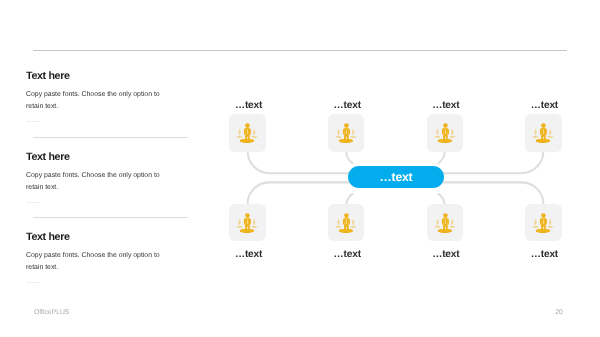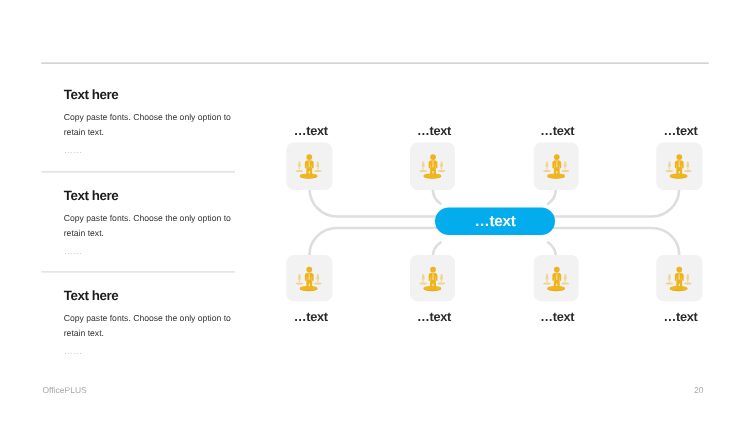--- a/index.html
+++ b/index.html
@@ -1,19 +1,19 @@
 <!DOCTYPE html>
 <html><head>
 <meta charset="utf-8">
 <style>
   html,body{margin:0;padding:0;}
   body{width:600px;height:337px;background:#ffffff;font-family:"Liberation Sans",sans-serif;overflow:hidden;-webkit-font-smoothing:antialiased;text-rendering:geometricPrecision;}
   #slide{position:relative;width:600px;height:337px;background:#fff;}
   .hrule{position:absolute;left:33px;top:50px;width:534px;height:1.4px;background:#c6c6c6;}
-  .block{position:absolute;left:51px;width:140px;}
+  .block{position:absolute;left:26px;width:140px;}
   .bh{font-size:10.7px;font-weight:700;color:#1c1c1c;letter-spacing:-0.35px;line-height:10px;}
   .bp{font-size:6.9px;color:#333333;line-height:12.4px;}
   .bd{font-size:7.3px;color:#c3c3c3;letter-spacing:0.3px;}
   .bdiv{position:absolute;left:33px;width:155px;height:1px;background:#dcdcdc;}
   .ibox{position:absolute;width:36.6px;height:37.5px;border-radius:6px;background:#f2f2f2;}
   .ibox svg{position:absolute;left:0;top:0;}
   .lbl{position:absolute;font-size:10.2px;font-weight:700;color:#2b2b2b;text-align:center;width:80px;letter-spacing:-0.2px;padding-left:1px;}
   .pill{position:absolute;left:348px;top:166px;width:96px;height:22px;border-radius:11px;background:#03aded;color:#fff;font-size:12.2px;font-weight:700;display:flex;align-items:center;justify-content:center;letter-spacing:-0.2px;}
   .foot{position:absolute;font-size:6.8px;color:#a8a8a8;}
   #wires{position:absolute;left:0;top:0;}

